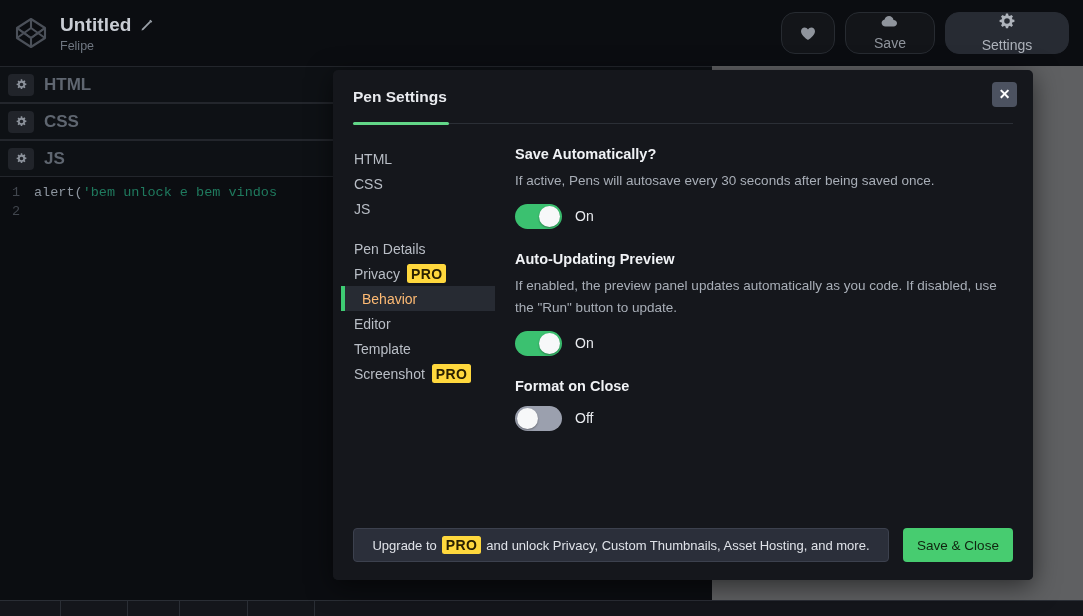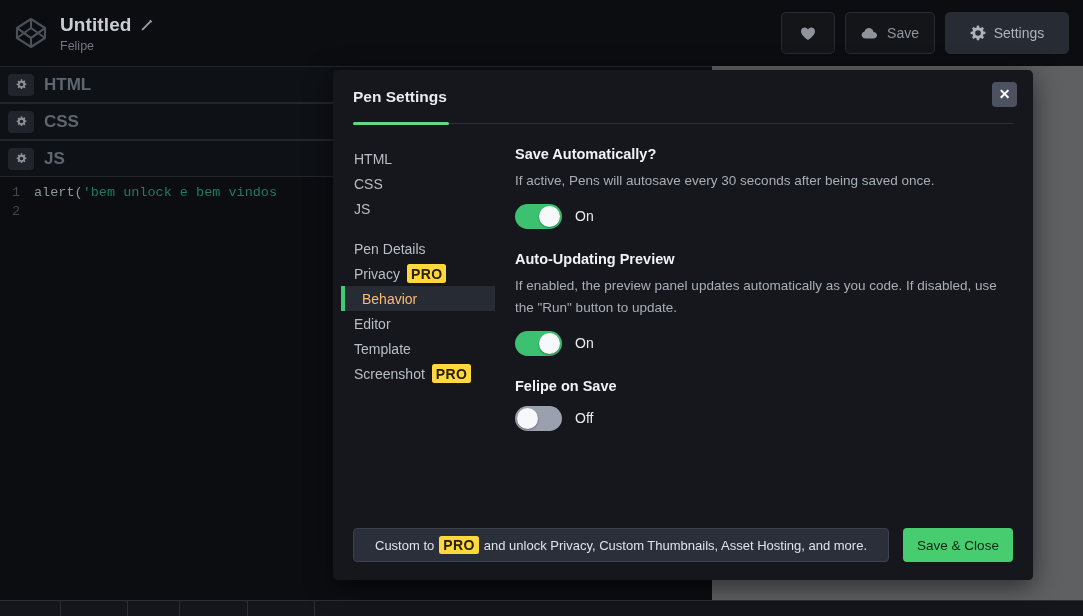--- a/index.html
+++ b/index.html
@@ -29,25 +29,25 @@
   .titlewrap { display: flex; flex-direction: column; justify-content: center; }
   .pen-title-row { display: flex; align-items: center; gap: 8px; }
   .pen-title {
     font-size: 19px; font-weight: bold; color: #c9cdd4; letter-spacing: .1px;
   }
   .pencil-icon { width: 13px; height: 13px; display: block; }
   .pen-author { font-size: 12.5px; color: #6f7680; margin-top: 3px; }
 
   .top-actions { margin-left: auto; display: flex; align-items: center; gap: 10px; }
   .tbtn {
-    height: 42px; border-radius: 5px;
+    height: 42px; border-radius: 14px;
     display: flex; align-items: center; justify-content: center; gap: 8px;
     font-size: 14px; color: #8f949c;
     background: #131519; border: 1px solid #272b31;
-    cursor: pointer; padding: 0 16px;
+    cursor: pointer; padding: 0 16px; flex-direction: column;
   }
   .tbtn.heart { width: 54px; padding: 0; }
   .tbtn.settings { background: #272b33; border-color: #272b33; color: #aeb3bb; width: 124px; }
   .tbtn.save { width: 90px; }
   .tbtn svg { display: block; }
 
   
   .editors {
     position: absolute; left: 0; top: 66px;
     width: 712px; height: 534px;
@@ -355,35 +355,35 @@
           <div class="setting-desc">If enabled, the preview panel updates automatically as you code. If disabled, use the "Run" button to update.</div>
           <div class="toggle-row">
             <div class="switch on">
               <span class="knob"></span>
             </div>
             <span class="switch-state">On</span>
           </div>
         </div>
 
         <div class="setting">
-          <div class="setting-title">Felipe on Save</div>
+          <div class="setting-title">Format on Close</div>
           <div class="toggle-row">
             <div class="switch off">
               <span class="knob"></span>
             </div>
             <span class="switch-state">Off</span>
           </div>
         </div>
 
       </div>
     </div>
 
     <div class="modal-foot">
       <div class="upgrade-banner">
-        <span>Custom to</span>
+        <span>Upgrade to</span>
         <span class="pro-badge">PRO</span>
         <span>and unlock Privacy, Custom Thumbnails, Asset Hosting, and more.</span>
       </div>
       <button class="save-close">Save &amp; Close</button>
     </div>
 
   </div>
 </div>
 
 </body></html>

